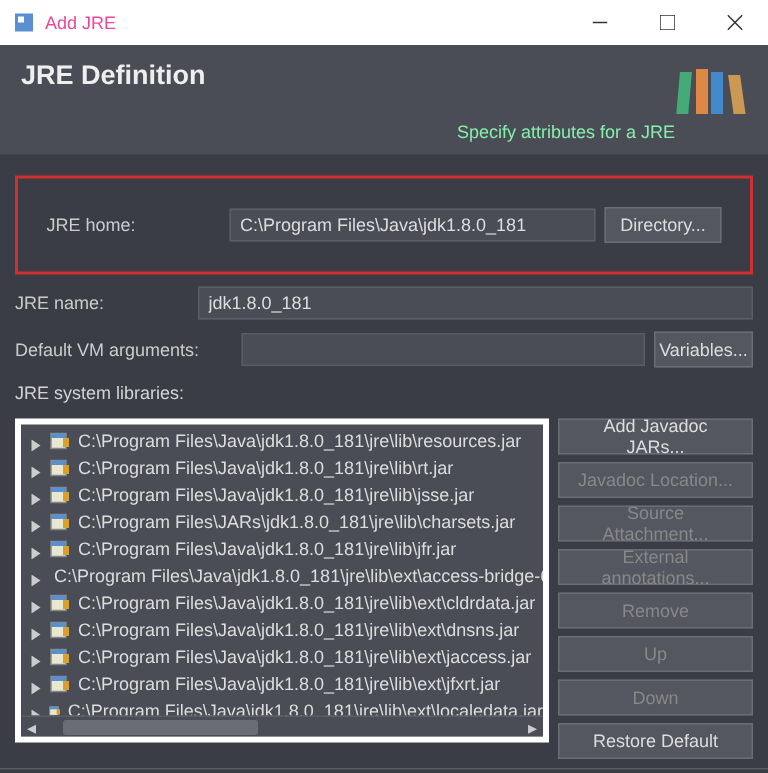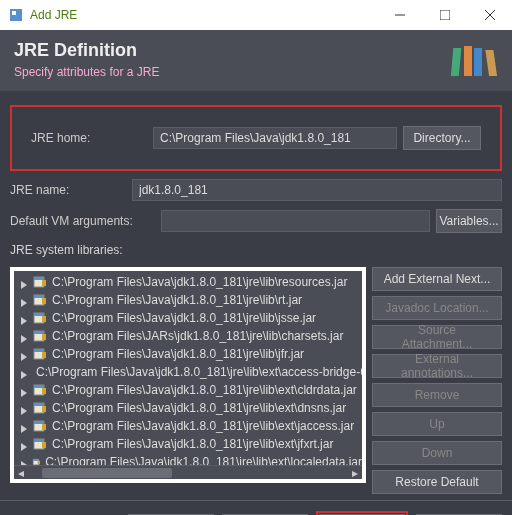--- a/index.html
+++ b/index.html
@@ -1,24 +1,24 @@
 <!DOCTYPE html>
 <html><head>
 <meta charset="utf-8">
 <style>
   * { box-sizing: border-box; margin: 0; padding: 0; font-family: "Segoe UI", Tahoma, sans-serif; font-size: 12px; }
   body { background: #3a3d45; color: #d4d4d4; width: 512px; height: 515px; overflow: hidden; display: flex; flex-direction: column; }
-  .titlebar { background: #fff; color: #4d7c0f; height: 30px; display: flex; align-items: center; padding-left: 8px; }
+  .titlebar { background: #fff; color: #ec4899; height: 30px; display: flex; align-items: center; padding-left: 8px; }
   .titlebar .title { flex: 1; }
   .winbtn { width: 45px; height: 30px; display: flex; align-items: center; justify-content: center; color: #333; }
   .winbtn svg { width: 10px; height: 10px; }
   .header { background: #4a4d55; padding: 10px 14px 8px 14px; display: flex; }
   .header-text { flex: 1; }
   .header-title { font-size: 18px; font-weight: 600; color: #eee; }
-  .header-sub { color: #f9a8d4; margin-top: 4px; }
+  .header-sub { color: #86efac; margin-top: 20px; text-align: right; }
   .header-icon svg { width: 48px; height: 40px; }
   .content { flex: 1; padding: 14px 10px 6px 10px; display: flex; flex-direction: column; gap: 8px; }
   .row { display: flex; align-items: center; gap: 6px; }
   .row label { color: #ccc; }
   .lblw { width: 116px; }
   .lblw2 { width: 145px; }
   input[type=text] { background: #4a4d55; border: 1px solid #5a5d65; color: #ddd; height: 22px; padding: 0 6px; flex: 1; outline: none; }
   .btn { background: #545760; border: 1px solid #6a6d75; color: #ddd; height: 24px; padding: 0 10px; cursor: pointer; display: flex; align-items: center; justify-content: center; }
   .btn:disabled, .btn.disabled { color: #888; }
   .btn.fixedw { width: 130px; }
@@ -251,21 +251,21 @@
             <span>C:\Program Files\Java\jdk1.8.0_181\jre\lib\ext\localedata.jar</span>
           </div>
         </div>
       <div class="scroll-h">
         <span class="arrow">◂</span>
         <div class="thumb"></div>
         <span class="arrow">▸</span>
       </div>
     </div>
     <div class="libbtns">
-      <button class="btn fixedw">Add External Next...</button>
+      <button class="btn fixedw">Add Javadoc JARs...</button>
       <button class="btn fixedw disabled">Javadoc Location...</button>
       <button class="btn fixedw disabled">Source Attachment...</button>
       <button class="btn fixedw disabled">External annotations...</button>
       <button class="btn fixedw disabled">Remove</button>
       <button class="btn fixedw disabled">Up</button>
       <button class="btn fixedw disabled">Down</button>
       <button class="btn fixedw">Restore Default</button>
     </div>
   </div>
 </div>

